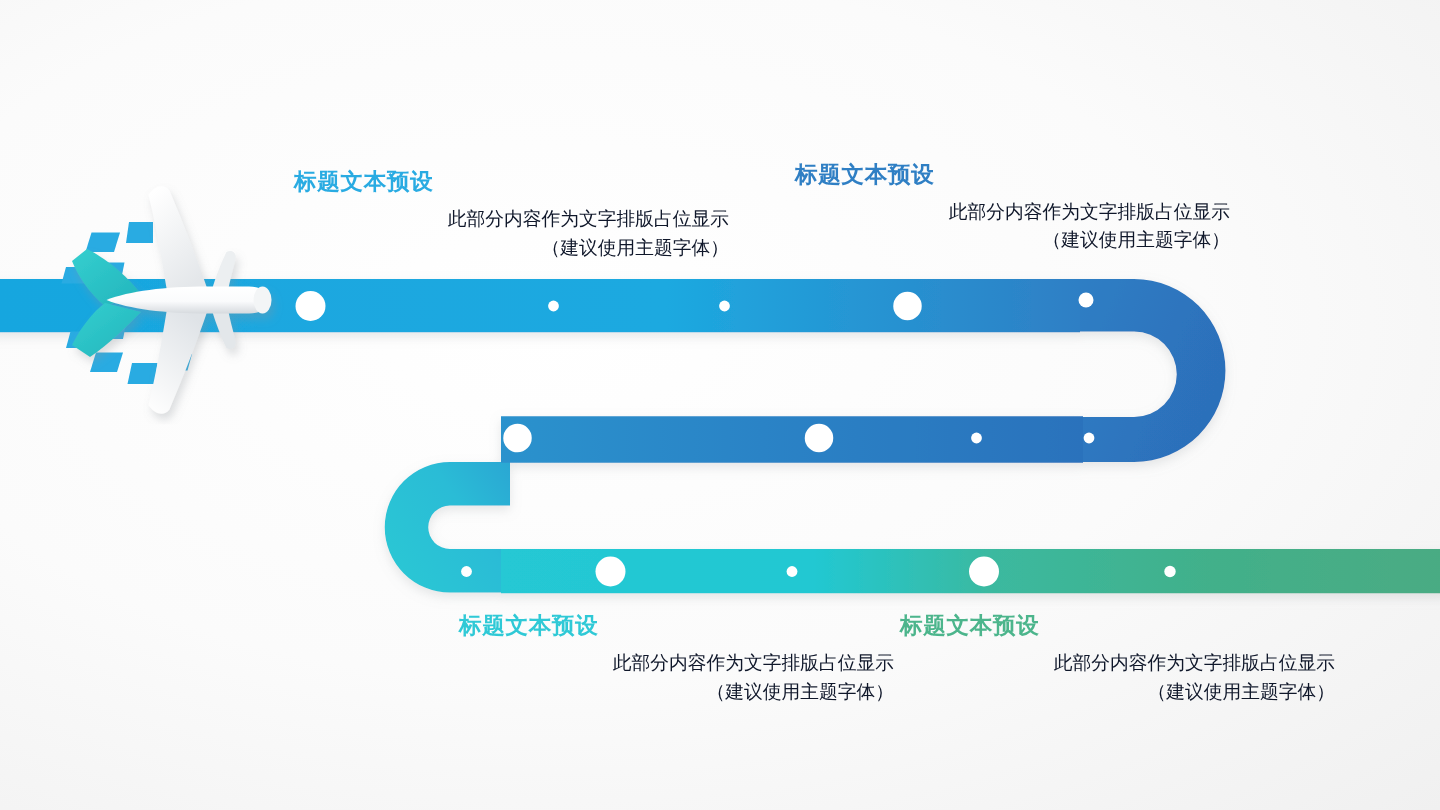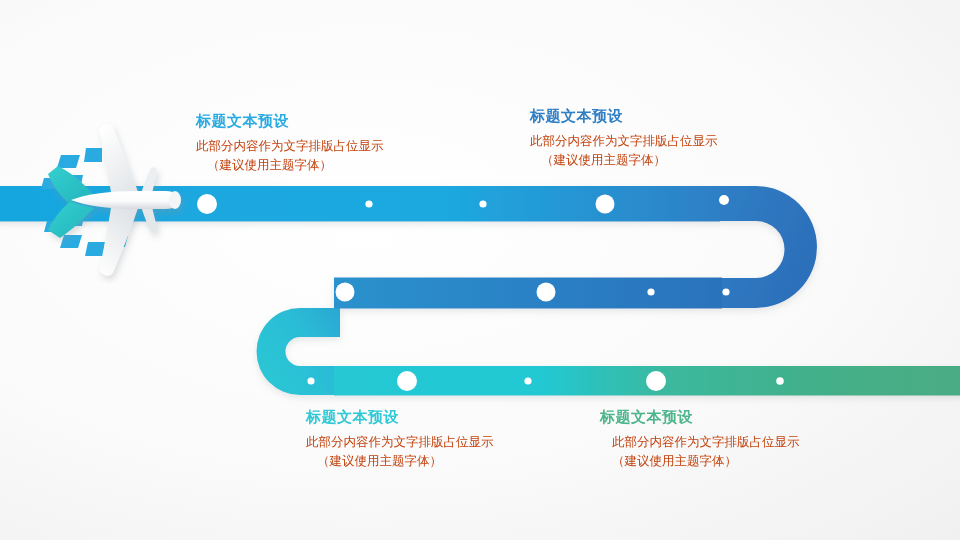--- a/index.html
+++ b/index.html
@@ -45,23 +45,24 @@
   .txt .title {
     font-size: 15px;
     font-weight: bold;
     letter-spacing: 0.5px;
     line-height: 1.25;
     margin: 0 0 5px 0;
     white-space: nowrap;
   }
   .txt .line {
     font-size: 12.5px;
-    color: #c2410c;
+    color: #0f172a;
     line-height: 1.55;
     white-space: nowrap;
+    text-align: right;
   }
 
   #txt-1 { left: 196px; top: 112px; }
   #txt-2 { left: 530px; top: 107px; }
   #txt-3 { left: 306px; top: 408px; }
   #txt-4 { left: 600px; top: 408px; }
   #txt-4 .line { padding-left: 12px; }
   #txt-1 .sub2, #txt-2 .sub2, #txt-3 .sub2 { padding-left: 11px; }
 </style>
 </head>

